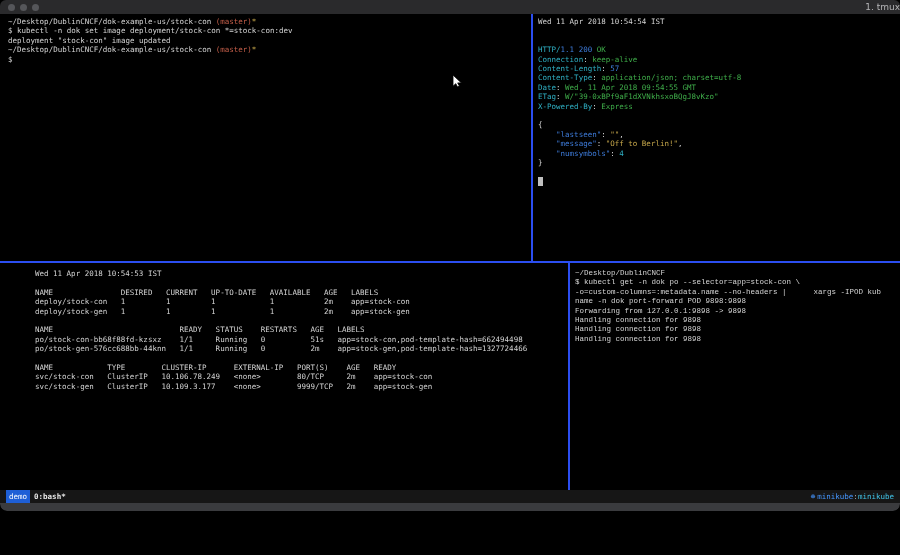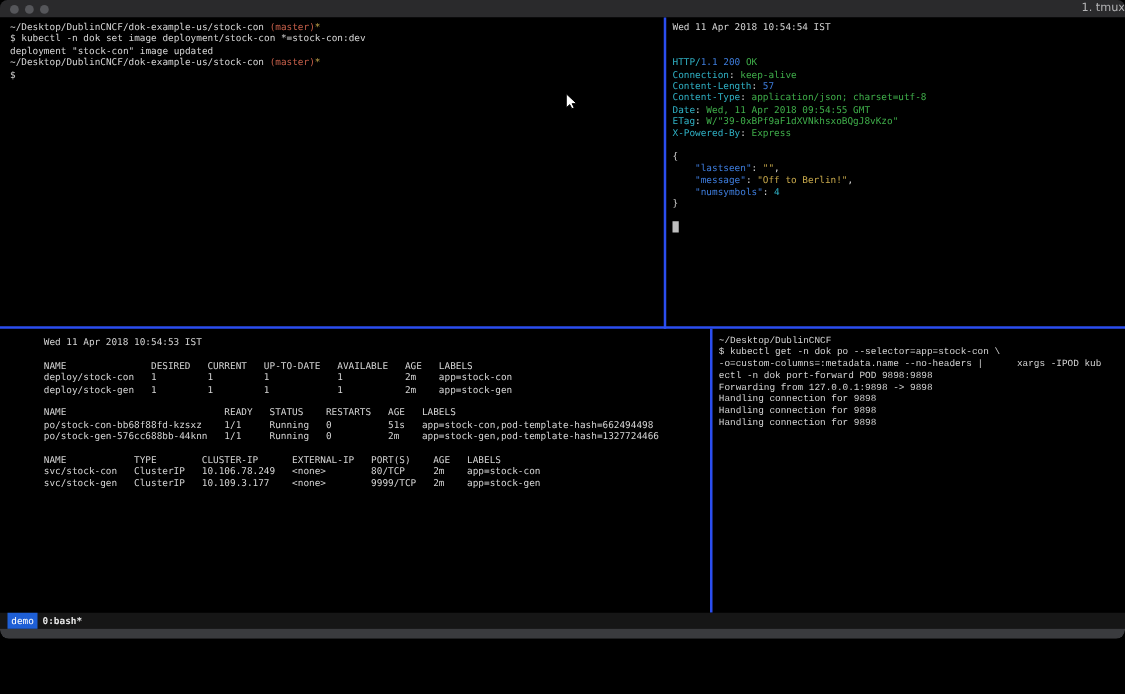--- a/index.html
+++ b/index.html
@@ -36,21 +36,21 @@
   .v-div-bottom { left:568px; top:249px; width:2px;  height:227px; }
 
   .ln { white-space:pre; font-size:7.5px; line-height:9.4px; color:var(--fg); }
   .c-fg{color:var(--fg);} .c-red{color:var(--red);} .c-yellow{color:var(--yellow);}
   .c-cyan{color:var(--cyan);margin-top:28px;} .c-blue{color:var(--blue);} .c-green{color:var(--green);}
   .c-cursor{background-color:#bfbfbf; color:transparent;}
 
   .mouse { position:absolute; left:452px; top:60px; }
 
   .statusbar { height:13px; background:#161616; display:flex;
-               justify-content:space-between; align-items:flex-end;
+               justify-content:space-between; align-items:center;
                padding:0 6px; font-size:7.5px; line-height:13px; }
   .status-left { display:flex; align-items:center; white-space:pre; }
   .session { background:var(--status_session_bg); color:#ffffff; padding:0 3px; margin-right:4px; }
   .winitem { color:#e9e9e9; font-weight:bold; }
   .status-right { white-space:pre; }
   .kicon { color:var(--kube_blue); margin-right:2px; }
   .kctx  { color:var(--kube_blue); }
   .ksep  { color:#9aa0a6; }
   .kns   { color:var(--kube_cyan); }
 
@@ -104,30 +104,30 @@
         <div class="ln"><span class="c-fg">Wed 11 Apr 2018 10:54:53 IST</span></div>
         <div class="ln">&nbsp;</div>
         <div class="ln"><span class="c-fg">NAME               DESIRED   CURRENT   UP-TO-DATE   AVAILABLE   AGE   LABELS</span></div>
         <div class="ln"><span class="c-fg">deploy/stock-con   1         1         1            1           2m    app=stock-con</span></div>
         <div class="ln"><span class="c-fg">deploy/stock-gen   1         1         1            1           2m    app=stock-gen</span></div>
         <div class="ln">&nbsp;</div>
         <div class="ln"><span class="c-fg">NAME                            READY   STATUS    RESTARTS   AGE   LABELS</span></div>
         <div class="ln"><span class="c-fg">po/stock-con-bb68f88fd-kzsxz    1/1     Running   0          51s   app=stock-con,pod-template-hash=662494498</span></div>
         <div class="ln"><span class="c-fg">po/stock-gen-576cc688bb-44knn   1/1     Running   0          2m    app=stock-gen,pod-template-hash=1327724466</span></div>
         <div class="ln">&nbsp;</div>
-        <div class="ln"><span class="c-fg">NAME            TYPE        CLUSTER-IP      EXTERNAL-IP   PORT(S)    AGE   LABELS</span></div>
+        <div class="ln"><span class="c-fg">NAME            TYPE        CLUSTER-IP      EXTERNAL-IP   PORT(S)    AGE   READY</span></div>
         <div class="ln"><span class="c-fg">svc/stock-con   ClusterIP   10.106.78.249   &lt;none&gt;        80/TCP     2m    app=stock-con</span></div>
         <div class="ln"><span class="c-fg">svc/stock-gen   ClusterIP   10.109.3.177    &lt;none&gt;        9999/TCP   2m    app=stock-gen</span></div>
       </div>
     <div class="divider v-div-bottom"></div>
     <div class="pane pane-br">
         <div class="ln"><span class="c-fg">~/Desktop/DublinCNCF</span></div>
         <div class="ln"><span class="c-fg">$ kubectl get -n dok po --selector=app=stock-con \</span></div>
         <div class="ln"><span class="c-fg">-o=custom-columns=:metadata.name --no-headers |      xargs -IPOD kub</span></div>
-        <div class="ln"><span class="c-fg">ectl -n dok port-forward POD 9898:9898</span></div>
+        <div class="ln"><span class="c-fg">name -n dok port-forward POD 9898:9898</span></div>
         <div class="ln"><span class="c-fg">Forwarding from 127.0.0.1:9898 -&gt; 9898</span></div>
         <div class="ln"><span class="c-fg">Handling connection for 9898</span></div>
         <div class="ln"><span class="c-fg">Handling connection for 9898</span></div>
         <div class="ln"><span class="c-fg">Handling connection for 9898</span></div>
       </div>
 
     <svg class="mouse" width="12" height="14" viewBox="0 0 12 14">
       <polygon points="1,1 1,12.2 3.8,9.7 5.5,13 7.4,12.1 5.7,8.9 9.4,8.9" fill="#ffffff" stroke="#000000" stroke-width="0.8"></polygon>
     </svg>
   </div>

